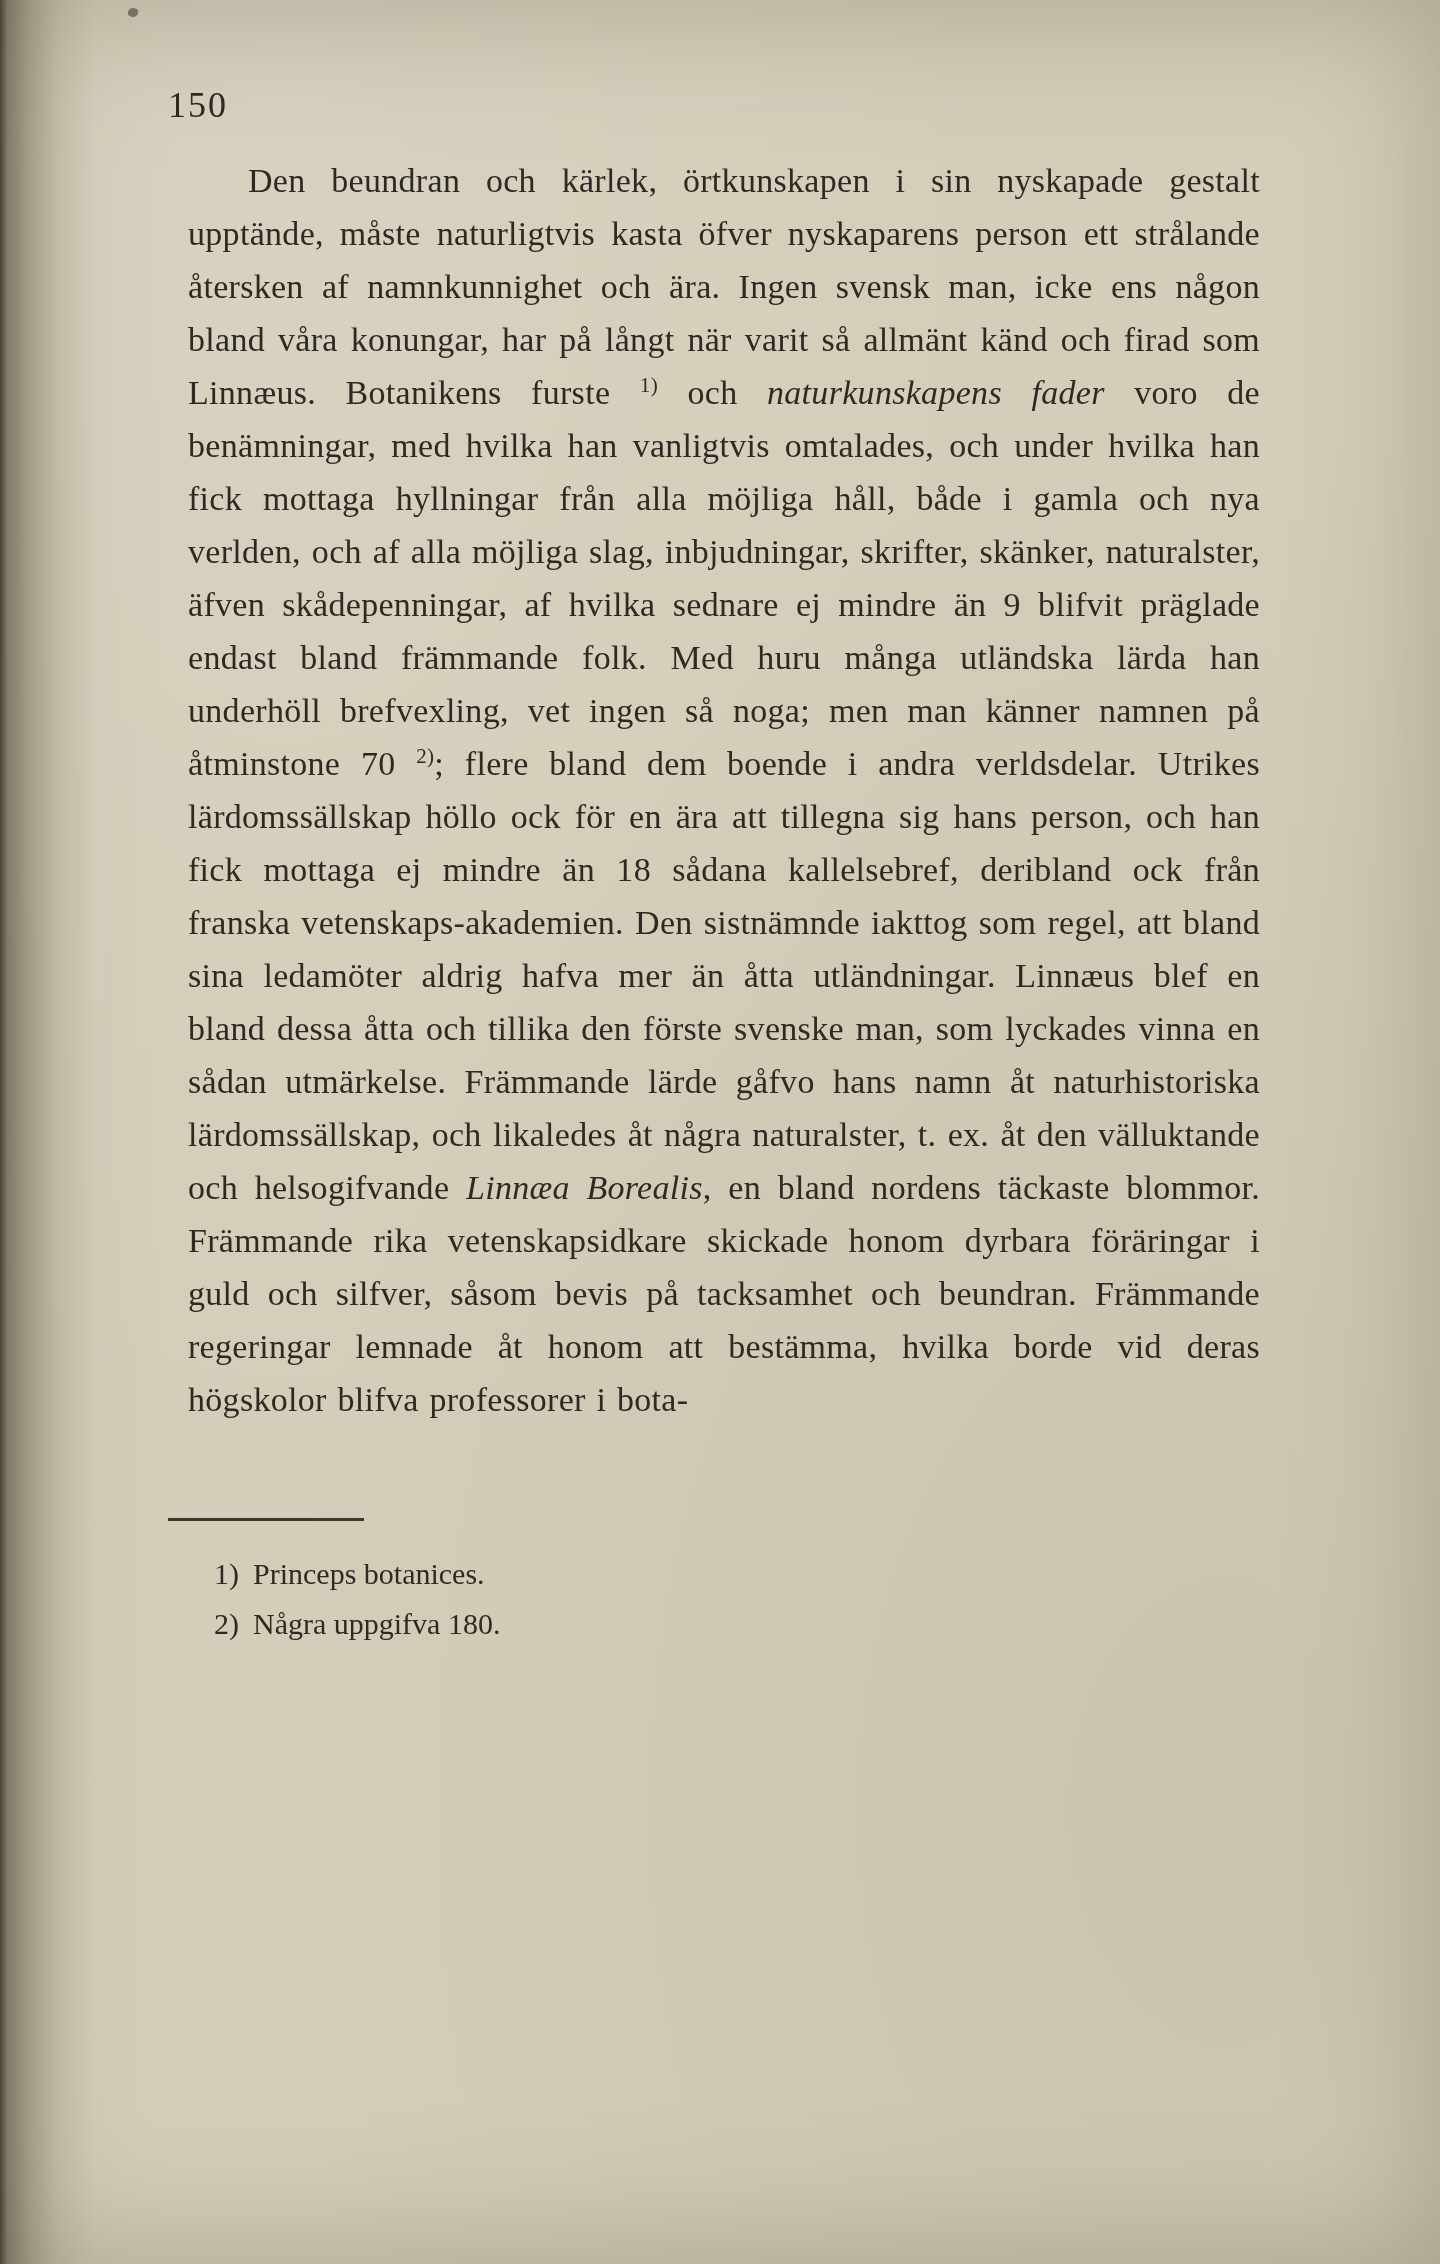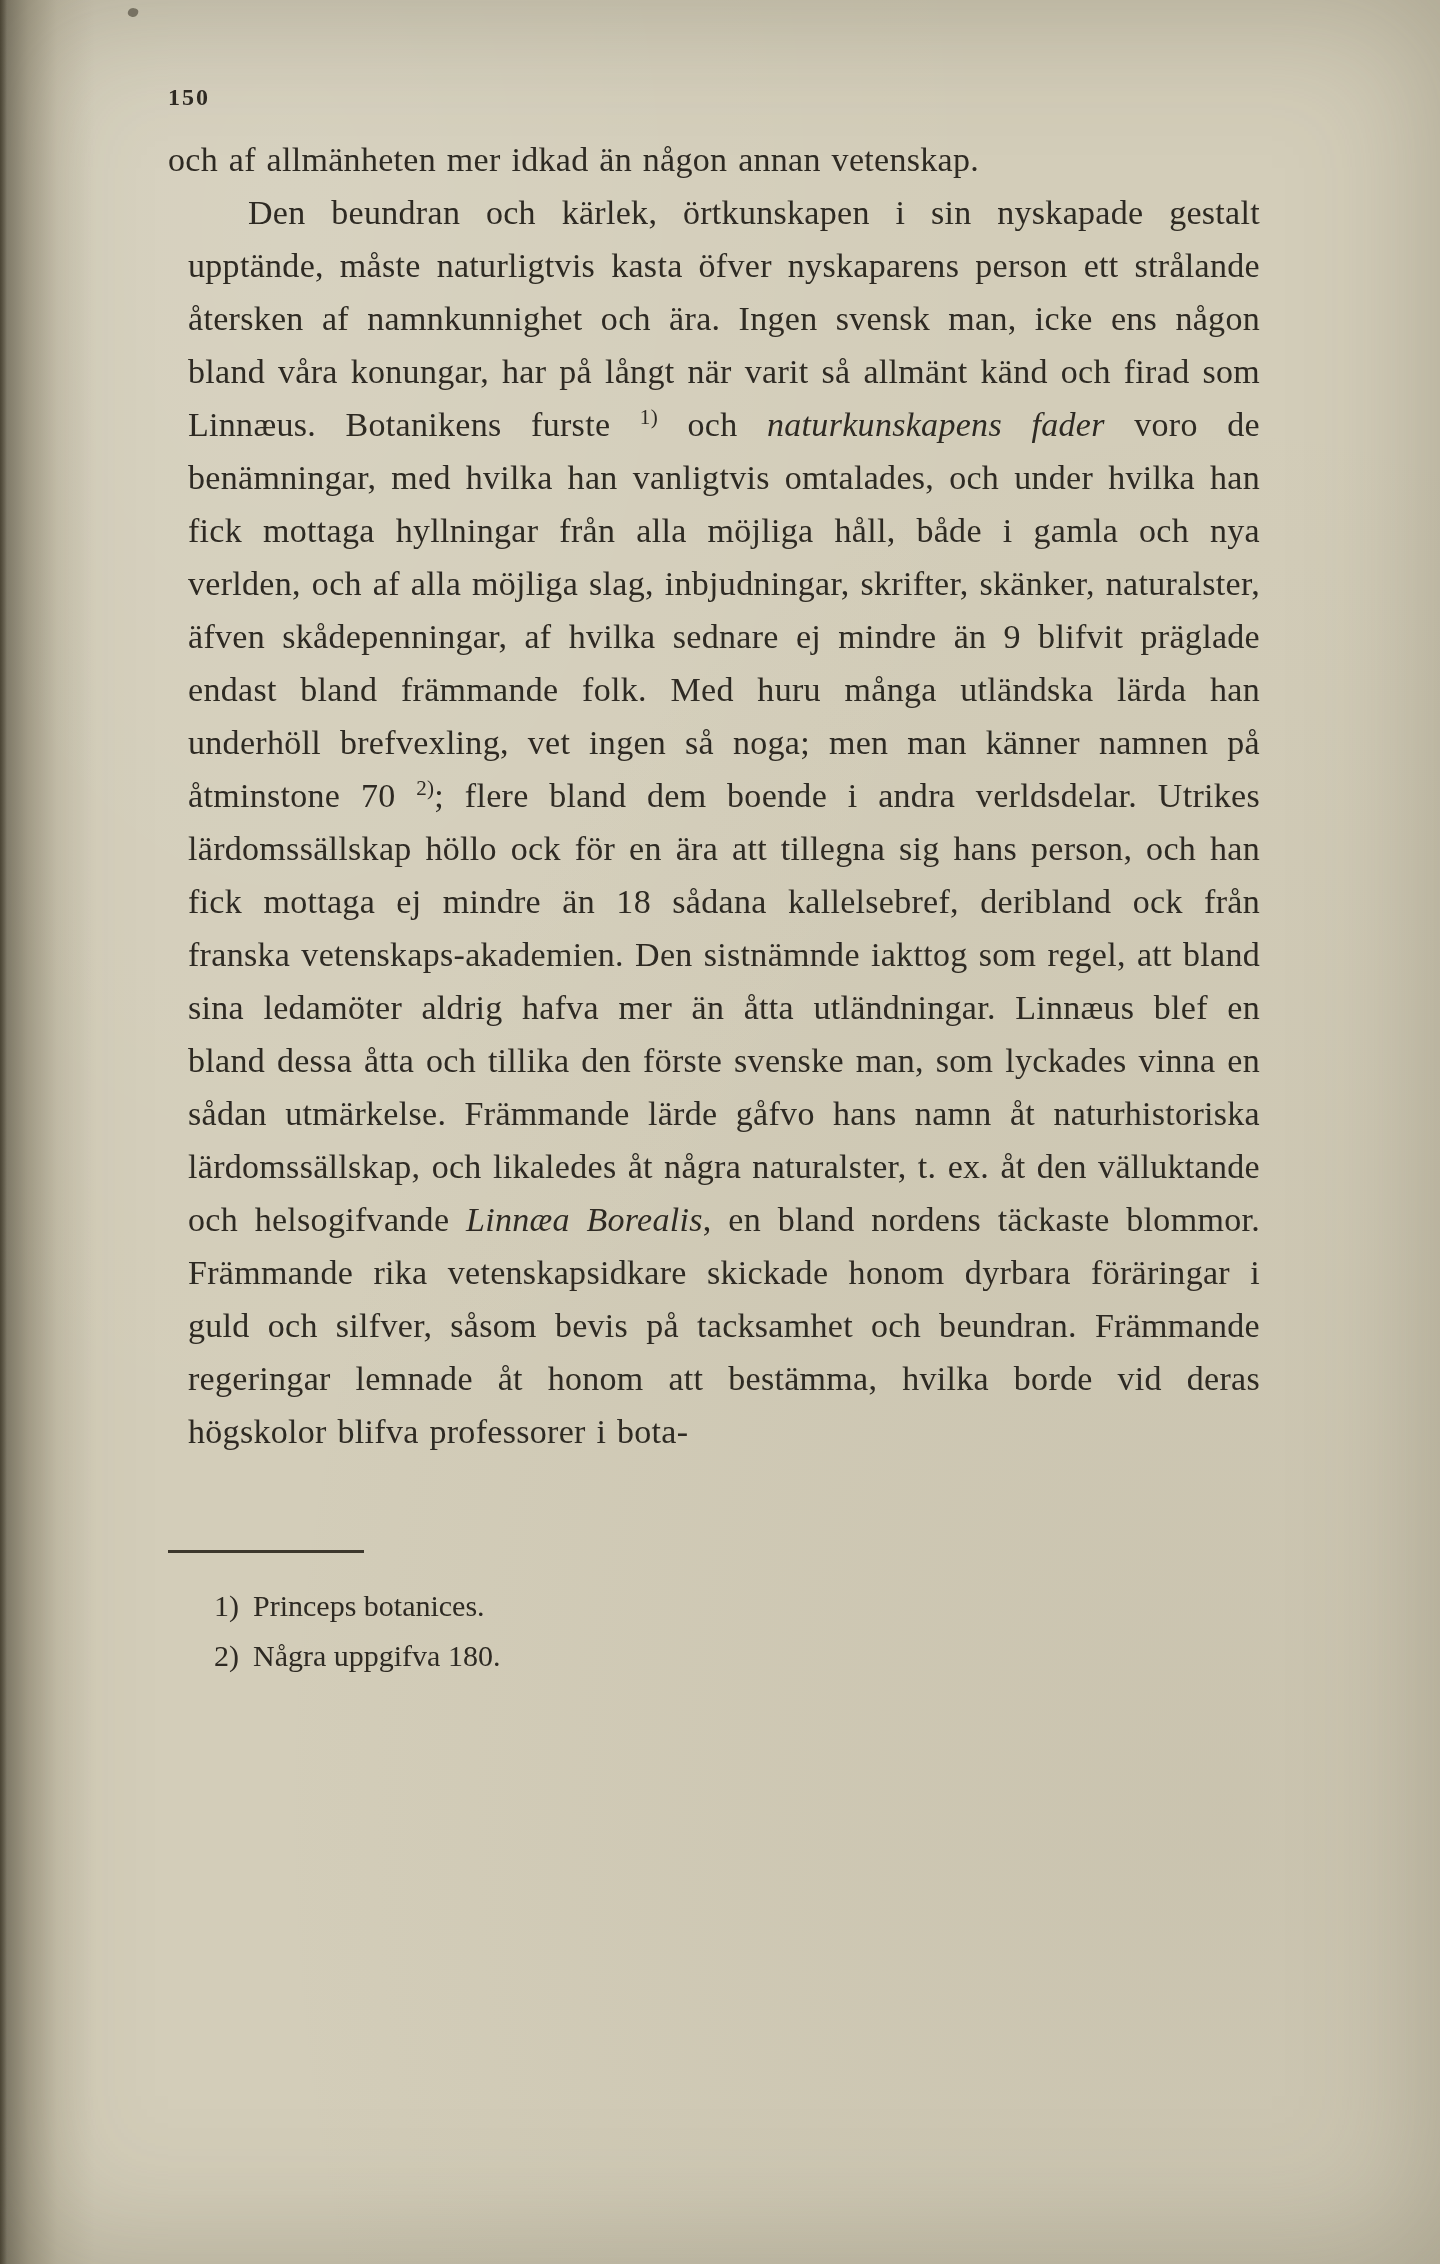--- a/index.html
+++ b/index.html
@@ -41,24 +41,24 @@
     background:#5d584a;border-radius:60% 40% 55% 45%;
     opacity:0.75;transform:rotate(18deg);
   }
   .content{
     position:absolute;
     left:168px;
     top:84px;
     width:1092px;
   }
   .page-number{
-    font-size:24px;
-    font-weight:700;
+    font-size:36px;
+    font-weight:400;
     letter-spacing:2px;
-    margin-bottom:22px;
+    margin-bottom:28px;
   }
   .body-text{margin-top:0;}
   .para{
     margin:0;
     font-size:34px;
     line-height:53px;
     text-align:justify;
     letter-spacing:0.3px;
     word-spacing:2px;
   }
@@ -88,21 +88,20 @@
 
 <div class="page">
   <div class="binding"></div>
   <div class="edge-line"></div>
   <div class="speck"></div>
 
   <div class="content">
     <div class="page-number">150</div>
 
     <div class="body-text" id="paragraphs">
-        <p class="para"><span>och af allmänheten mer idkad än någon annan vetenskap.</span></p>
         <p class="para indent"><span>Den beundran och kärlek, örtkunskapen i sin nyskapade gestalt upptände, måste naturligtvis kasta öfver nyskaparens person ett strålande återsken af namnkunnighet och ära. Ingen svensk man, icke ens någon bland våra konungar, har på långt när varit så allmänt känd och firad som Linnæus. Botanikens furste </span><sup>1)</sup><span> och </span><i>naturkunskapens fader</i><span> voro de benämningar, med hvilka han vanligtvis omtalades, och under hvilka han fick mottaga hyllningar från alla möjliga håll, både i gamla och nya verlden, och af alla möjliga slag, inbjudningar, skrifter, skänker, naturalster, äfven skådepenningar, af hvilka sednare ej mindre än 9 blifvit präglade endast bland främmande folk. Med huru många utländska lärda han underhöll brefvexling, vet ingen så noga; men man känner namnen på åtminstone 70 </span><sup>2)</sup><span>; flere bland dem boende i andra verldsdelar. Utrikes lärdomssällskap höllo ock för en ära att tillegna sig hans person, och han fick mottaga ej mindre än 18 sådana kallelsebref, deribland ock från franska vetenskaps-akademien. Den sistnämnde iakttog som regel, att bland sina ledamöter aldrig hafva mer än åtta utländningar. Linnæus blef en bland dessa åtta och tillika den förste svenske man, som lyckades vinna en sådan utmärkelse. Främmande lärde gåfvo hans namn åt naturhistoriska lärdomssällskap, och likaledes åt några naturalster, t. ex. åt den välluktande och helsogifvande </span><i>Linnæa Borealis</i><span>, en bland nordens täckaste blommor. Främmande rika vetenskapsidkare skickade honom dyrbara föräringar i guld och silfver, såsom bevis på tacksamhet och beundran. Främmande regeringar lemnade åt honom att bestämma, hvilka borde vid deras högskolor blifva professorer i bota-</span></p>
       </div>
 
     <hr class="footnote-rule">
 
     <div class="footnotes" id="footnotes">
         <div class="footnote"><span class="fn-marker">1)</span><span>Princeps botanices.</span></div>
         <div class="footnote"><span class="fn-marker">2)</span><span>Några uppgifva 180.</span></div>
       </div>
   </div>

